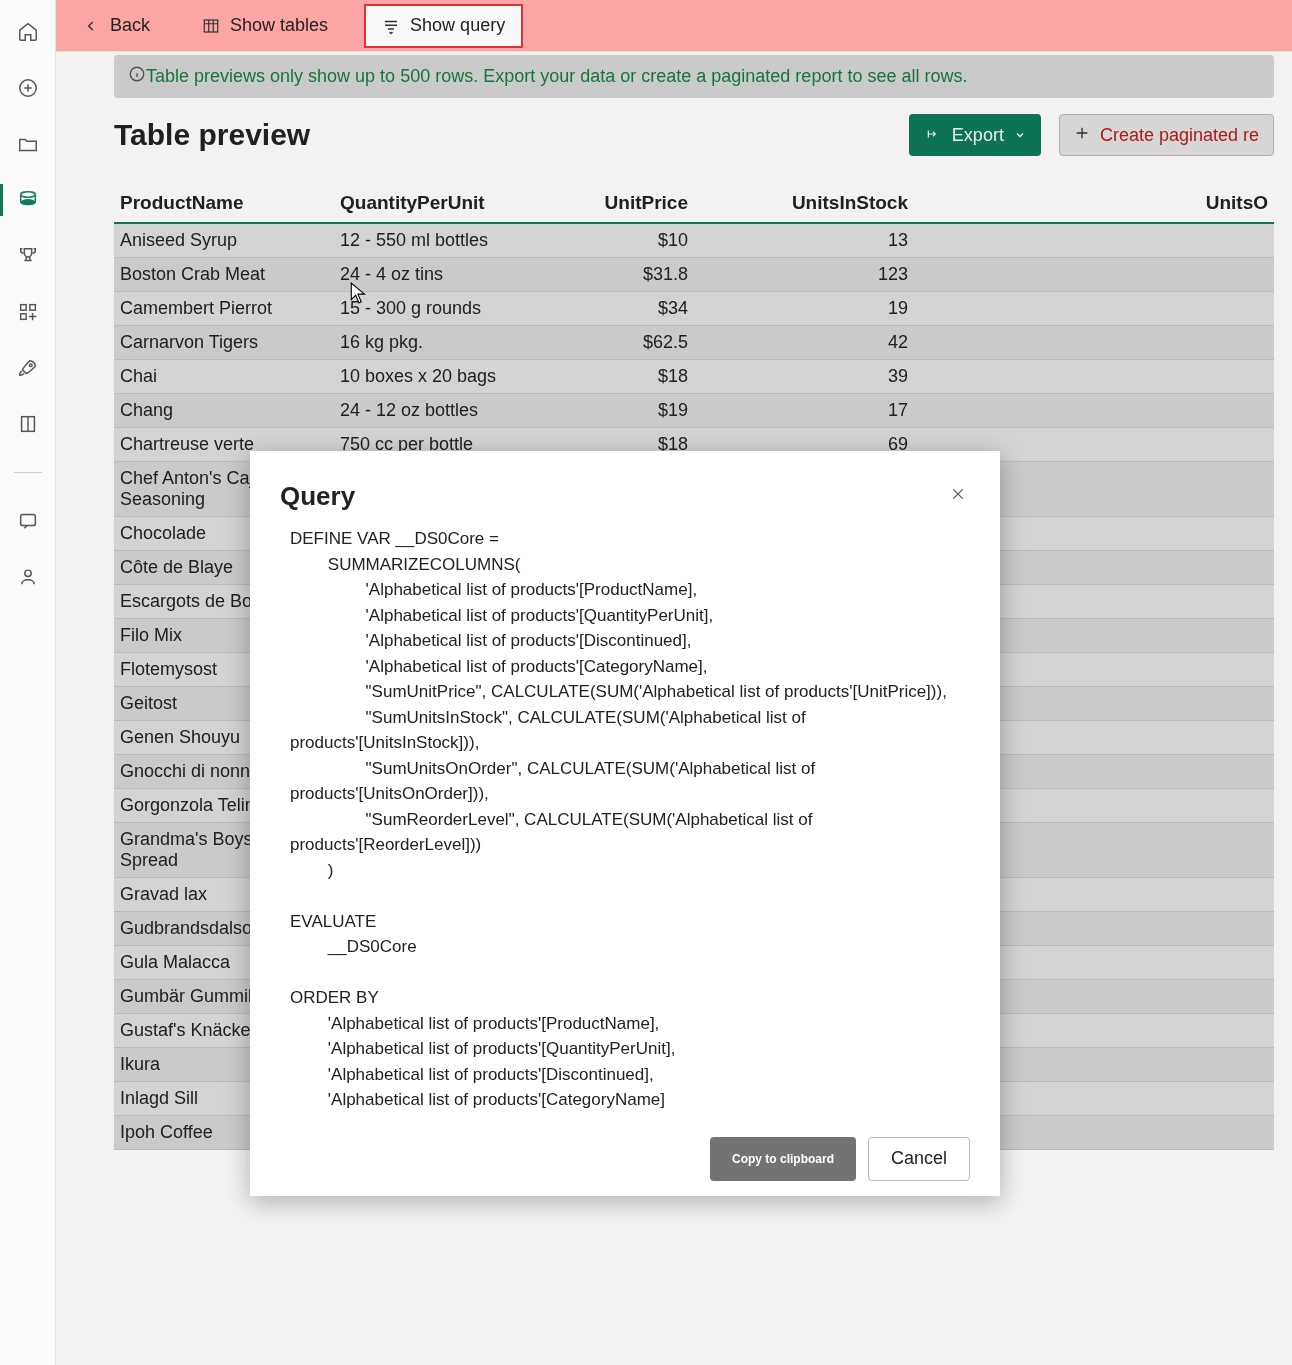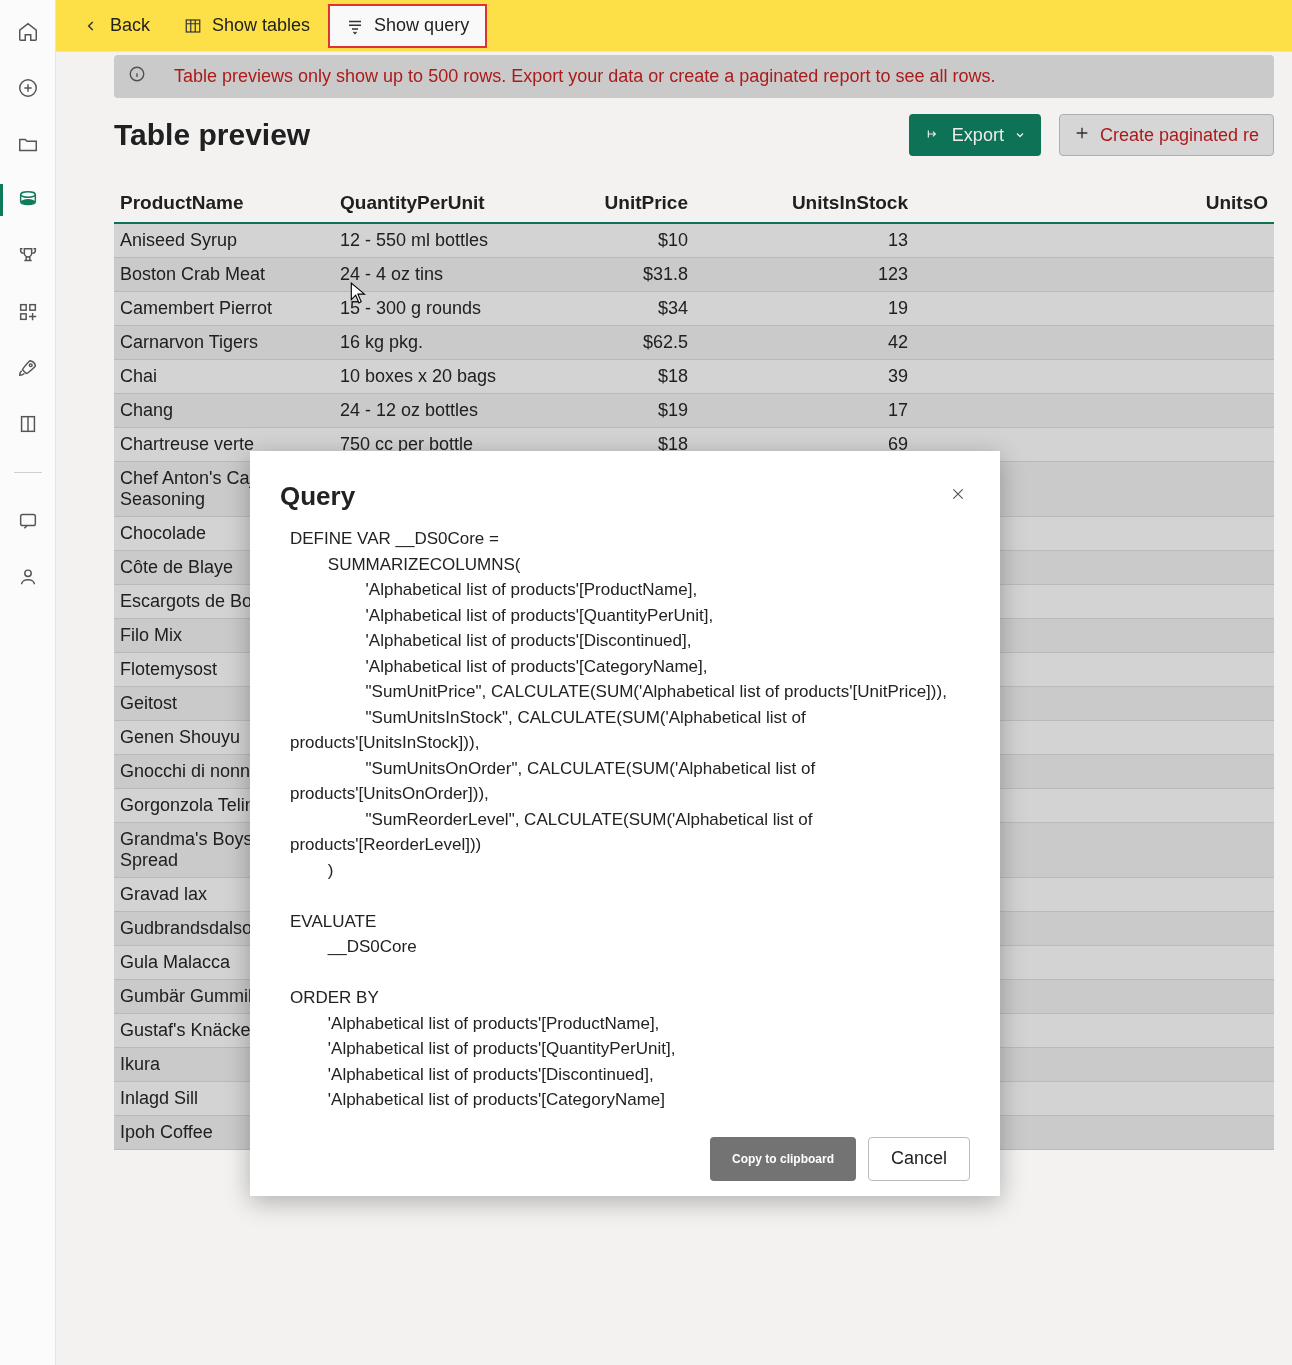--- a/index.html
+++ b/index.html
@@ -10,31 +10,31 @@
   background: #fbfbfb; border-right: 1px solid #e5e5e5;
   display: flex; flex-direction: column; align-items: center; padding-top: 20px; gap: 32px;
 }
 .sidebar-item { width: 24px; height: 24px; display:flex; align-items:center; justify-content:center; cursor:pointer; color:#555; }
 .sidebar-item.active { position: relative; color: #0f7b5c; }
 .sidebar-item.active::before { content:""; position:absolute; left:-16px; top:-4px; width:3px; height:32px; background:#0f7b5c; }
 .sidebar-divider { width: 28px; height:1px; background:#d0d0d0; margin: 4px 0; }
 
 .toolbar {
   position: absolute; left:56px; right:0; top:0; height:52px;
-  background: #fde047; border-bottom: 1px solid #e3e3e3;
-  display:flex; align-items:center; padding-left:10px; gap:2px;
+  background: #fca5a5; border-bottom: 1px solid #e3e3e3;
+  display:flex; align-items:center; padding-left:10px; gap:20px;
 }
 .tb-btn { display:flex; align-items:center; gap:10px; height:44px; padding:0 16px; font-size:18px; color:#222; cursor:pointer; }
 .tb-btn.boxed { border:2px solid #d33; background:#f9f9f9; }
 .tb-icon { width:18px; height:18px; display:flex; align-items:center; justify-content:center; }
 
 .content { position:absolute; left:96px; right:0; top:52px; padding: 0 18px 18px 18px; }
 
 .info-banner {
-  display:flex; align-items:center; gap:28px; background:#d9d9d9; color:#b91c1c;
+  display:flex; align-items:center; gap:0; background:#d9d9d9; color:#15803d;
   padding:10px 14px; margin: 3px 0 16px 0; border-radius:4px; font-size:18px;
 }
 
 .header-row { display:flex; align-items:center; justify-content:space-between; margin: 16px 0 28px 0; gap: 28px; }
 .page-title { font-size:30px; font-weight:700; color:#222; }
 .header-actions { display:flex; gap:18px; }
 .btn { display:flex; align-items:center; gap:10px; height:42px; padding:0 14px; font-size:18px; border-radius:4px; cursor:pointer; border:1px solid transparent;}
 .btn-primary { background:#0f7b5c; color:#fff; }
 .btn-secondary { background:#e6e6e6; border:1px solid #bbb; color:#b91c1c; }
 

